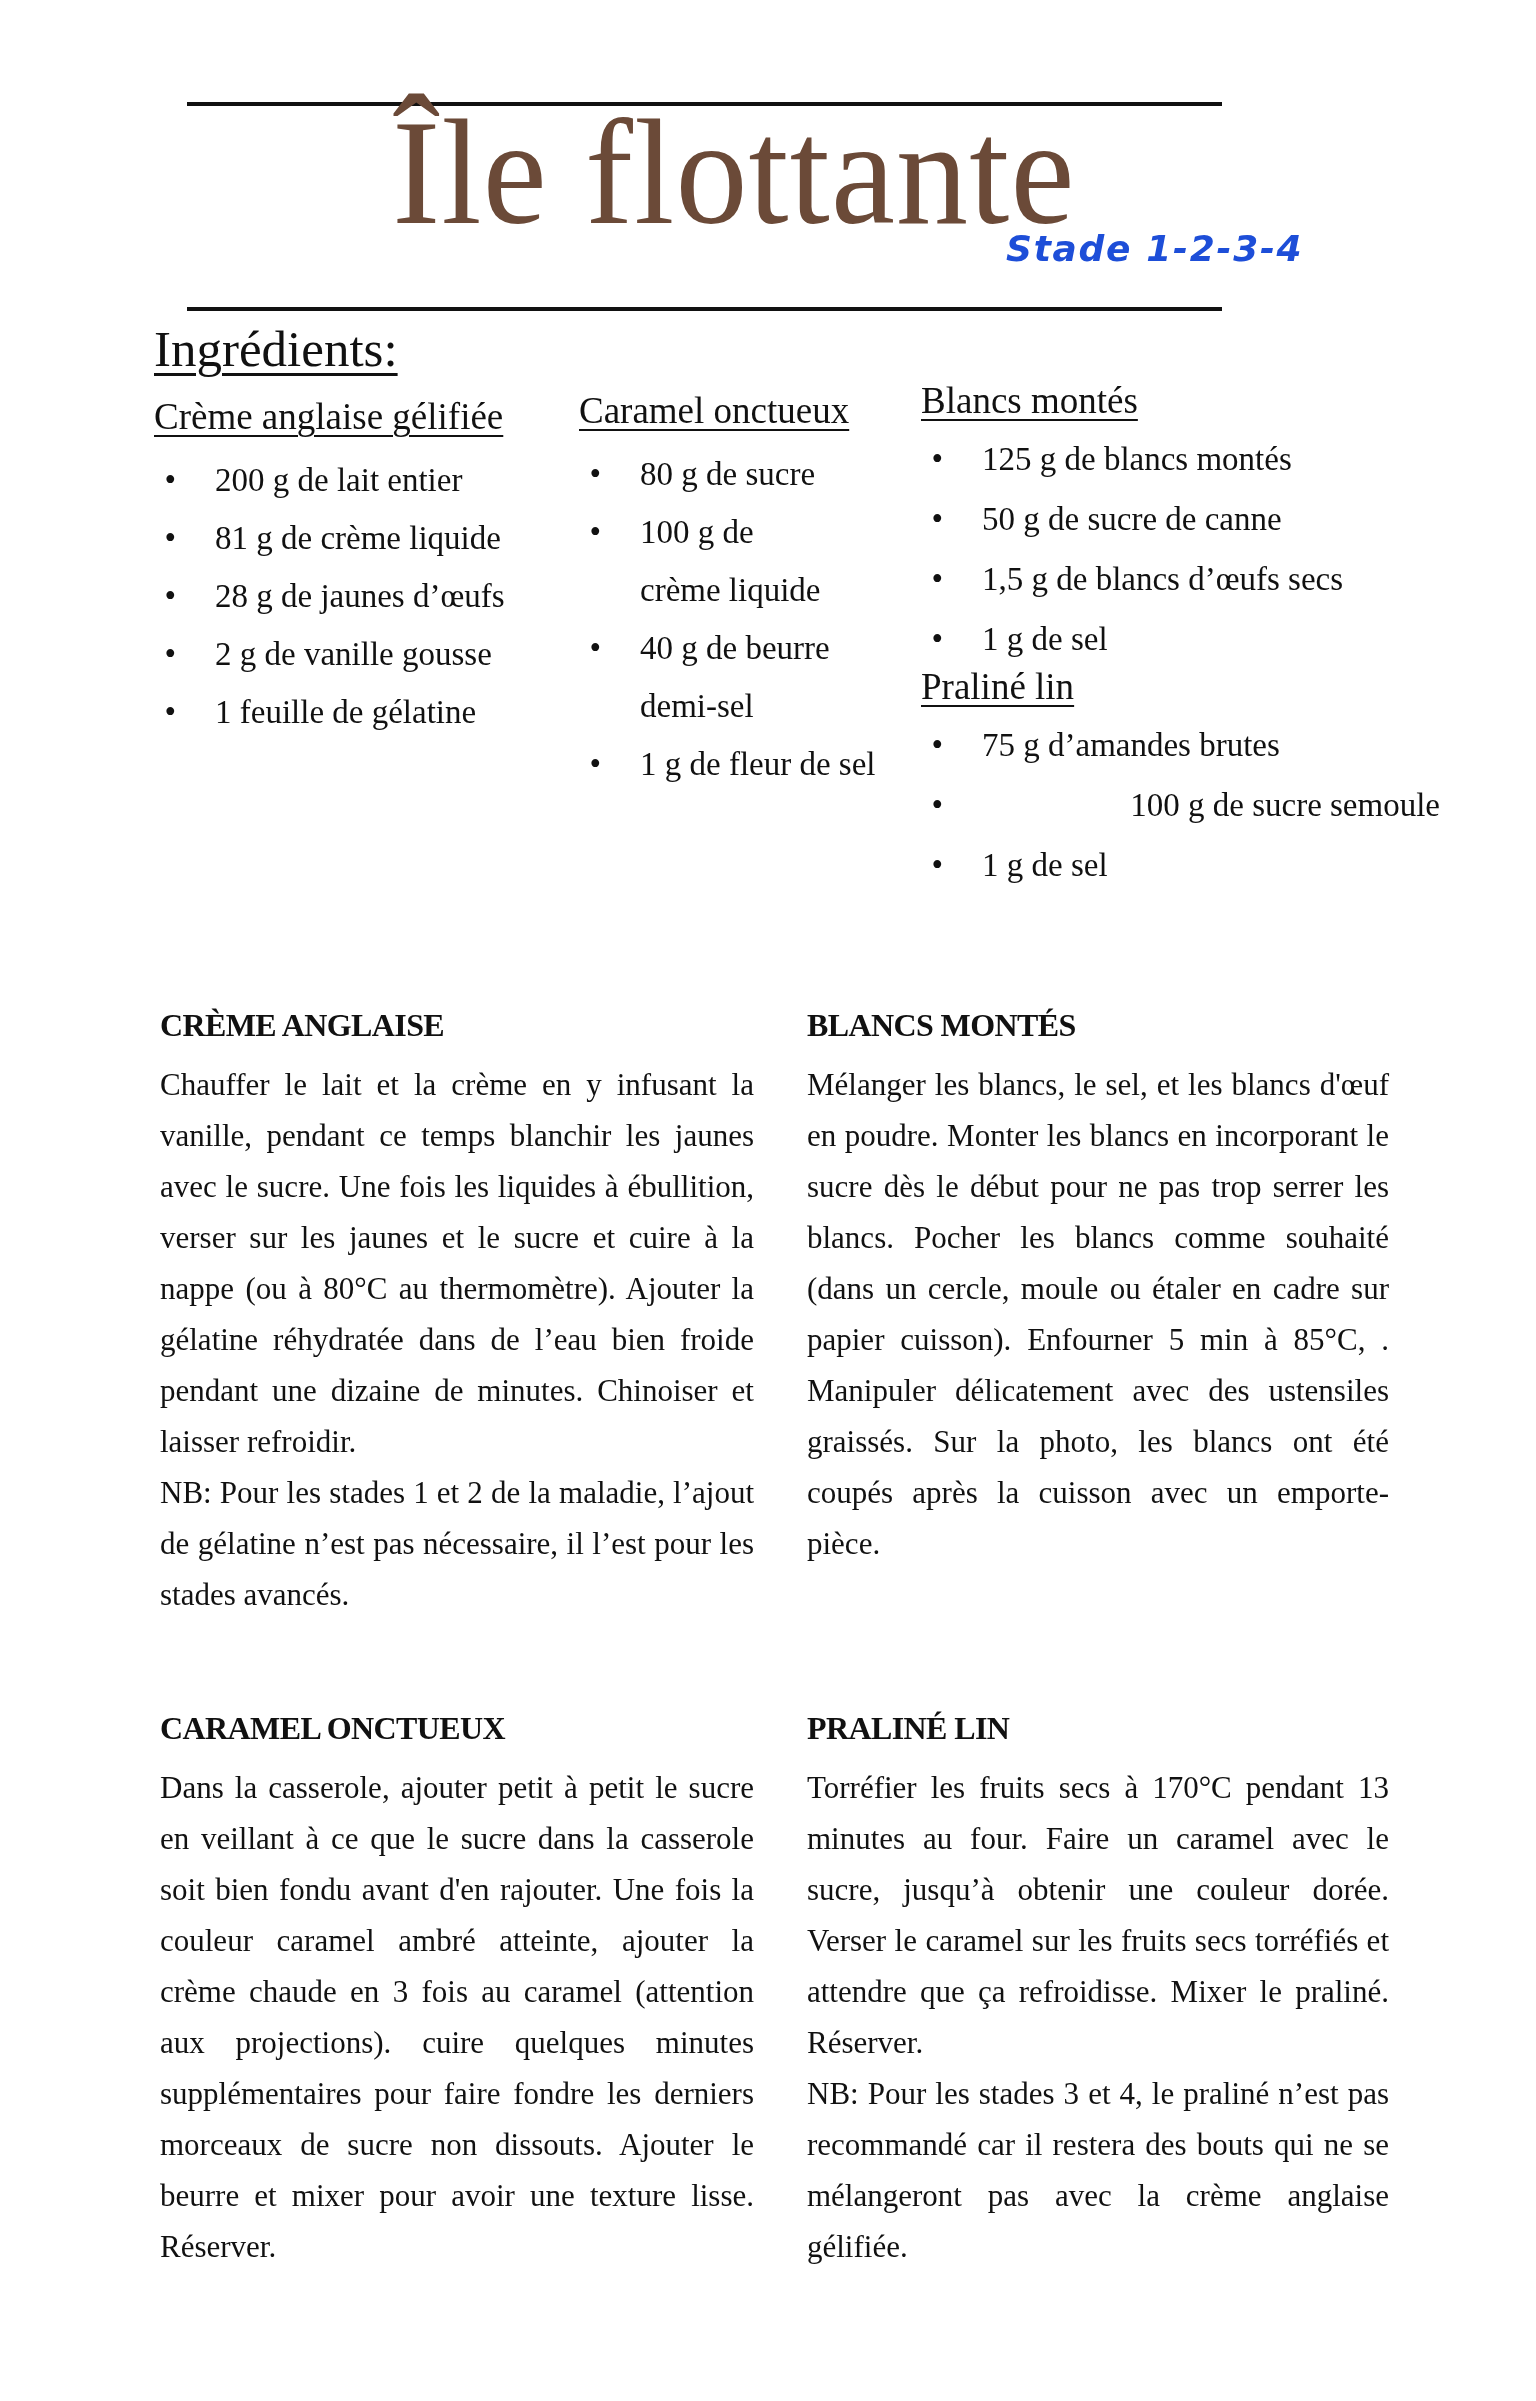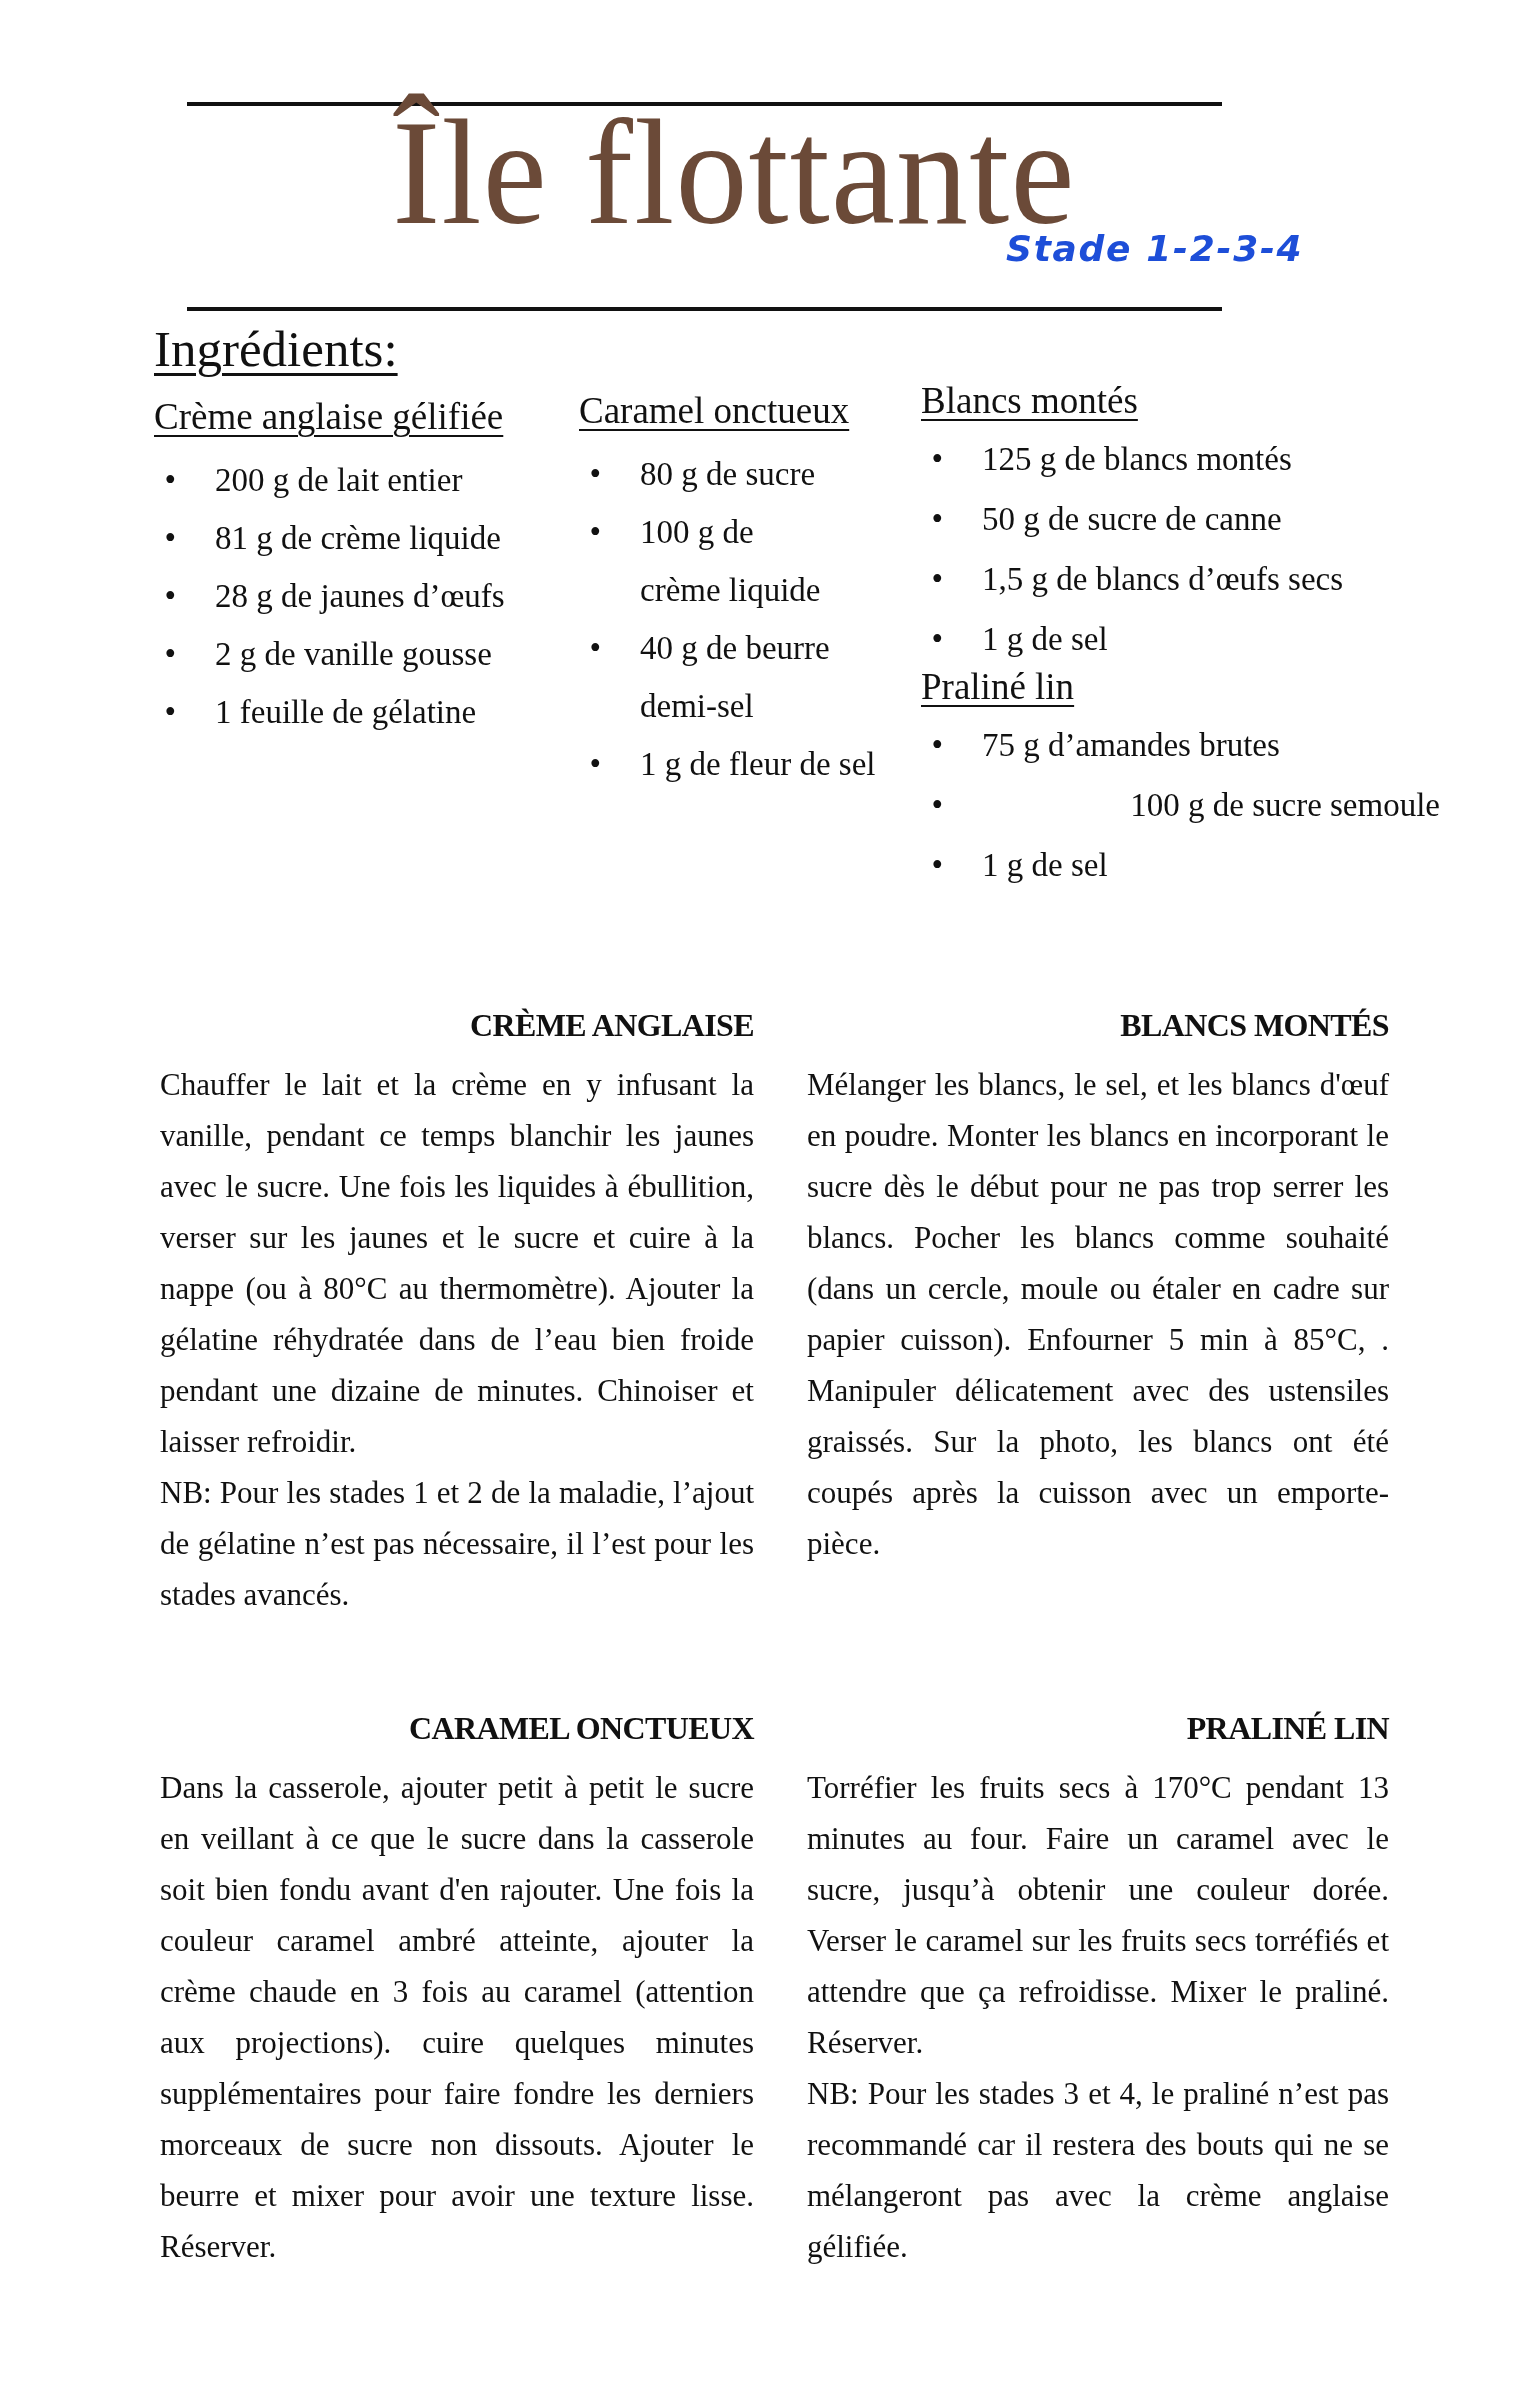--- a/index.html
+++ b/index.html
@@ -22,21 +22,21 @@
   .col ul { list-style:none; margin:10.4px 0 0 0; padding:0; }
   .col li { position:relative; font-size:33px; line-height:58px; padding-left:61px; }
   .col li::before { content:"\2022"; position:absolute; left:10.4px; top:0; font-size:33px; }
   .c1 { left:154px; top:394px; width:427px; }
   .c2 { left:579px; top:388px; width:346px; }
   .c3 { left:921px; top:378px; width:519px; }
   .c3 ul { margin-top:4.6px; }
   .c3 h3.second { margin-top:-4.6px; }
   .c3 ul.second { margin-top:4.6px; }
   .proc { position:absolute; width:594px; }
-  .proc h4 { margin:0 0 15px 0; text-align:right; font-weight:bold; font-size:32px;
+  .proc h4 { margin:0 0 15px 0; text-align:left; font-weight:bold; font-size:32px;
              letter-spacing:-0.6px; line-height:1.2; }
   .proc p { margin:0; font-size:31px; line-height:51px; text-align:justify; }
   .p1 { left:160px; top:1006px; }
   .p2 { left:807px; top:1006px; width:582px; }
   .p3 { left:160px; top:1709px; }
   .p4 { left:807px; top:1709px; width:582px; }
 </style>
 </head>
 <body>
 

